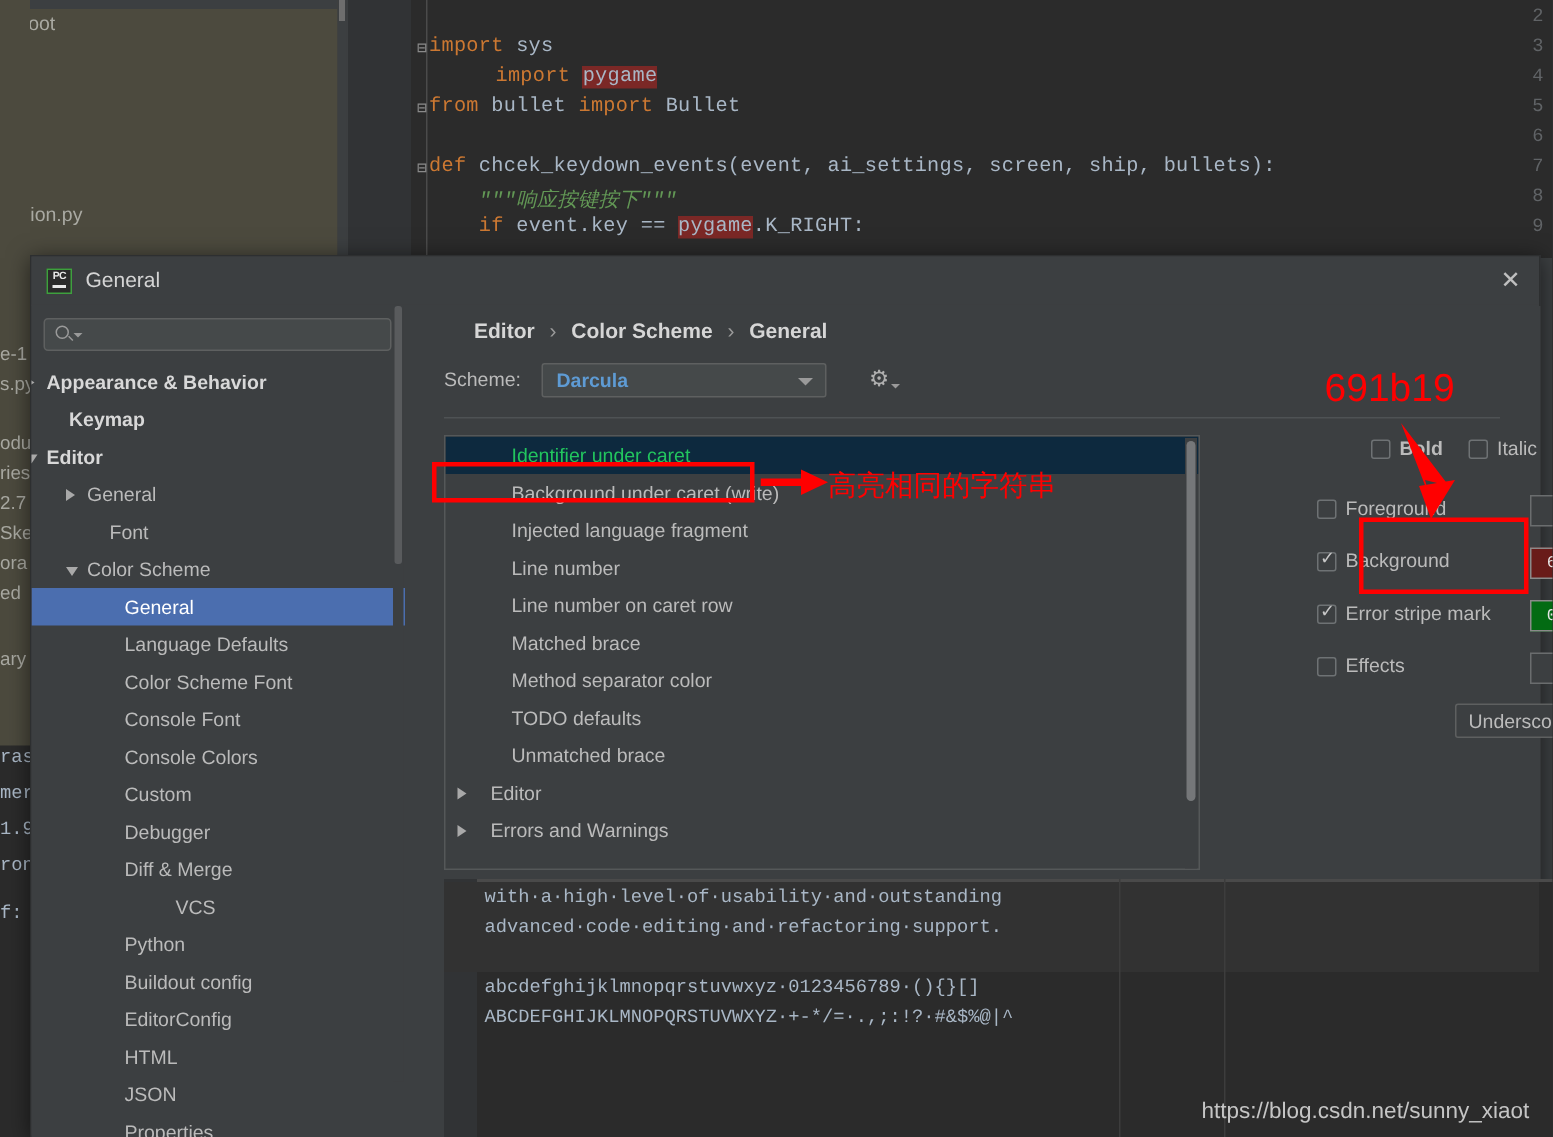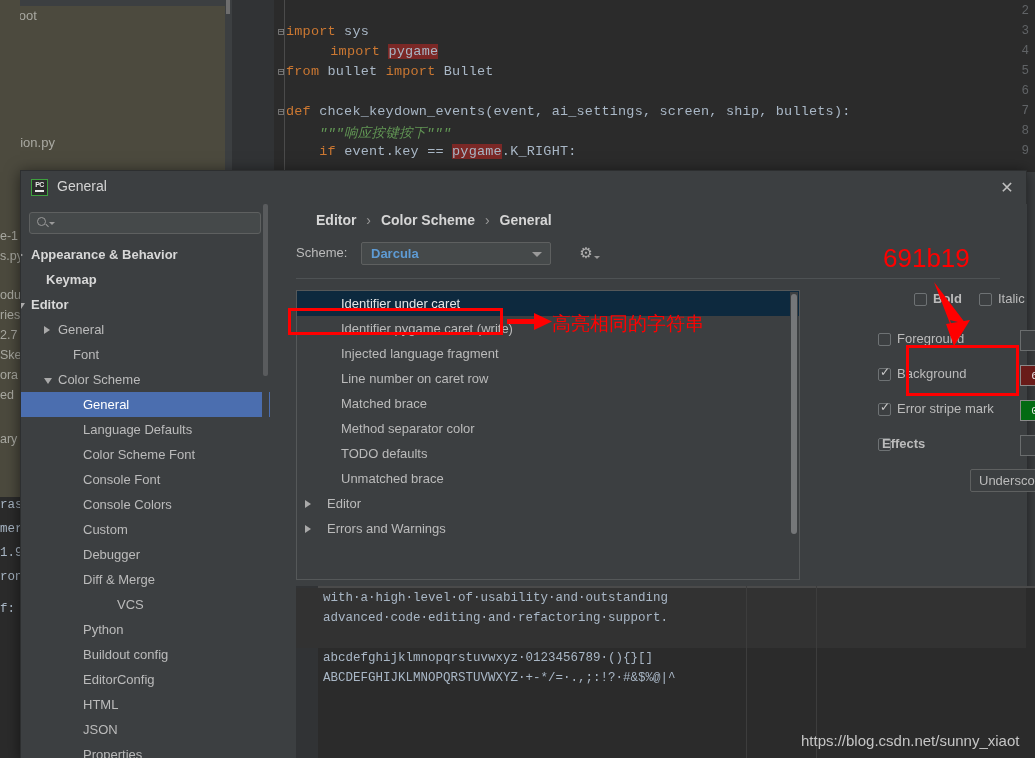--- a/index.html
+++ b/index.html
@@ -208,21 +208,21 @@
   .itembox {
     position:absolute; left:26px; top:86px; width:504px; height:290px;
     background:#3c3f41; border:1px solid #555859; overflow:hidden;
   }
   .item {
     position:relative; height:25px; line-height:25px; color:#bbbbbb;
     font-size:13px; white-space:nowrap; cursor:default;
   }
   .item.group { padding-left:8px; }
   .item.child { padding-left:44px; }
-  .item.sel { background:#0d293e; color:#e5e5e5; }
+  .item.sel { background:#0d293e; color:#22c55e; }
   .item .tw { left:8px; }
   .item.group .tw { left:8px; }
   .item.group span.lbl { margin-left:22px; }
   .itembox-scroll {
     position:absolute; right:1px; top:1px; width:8px; height:288px;
     background:#3c3f41;
   }
   .itembox-scroll i {
     position:absolute; left:1px; top:2px; width:6px; height:240px;
     background:#757779; border-radius:3px; display:block;
@@ -418,22 +418,23 @@
           <i class="combo-arrow"></i>
         </div>
         <div class="gear">⚙</div>
         <div class="gear-caret"></div>
       </div>
       <div class="hr"></div>
 
       <div class="itembox">
         <div id="items-host">
             <div class="item child sel"><span class="lbl">Identifier under caret</span></div>
-            <div class="item child"><span class="lbl">Identifier pygame caret (write)</span></div>
+            <div class="item child"><span class="lbl">Background under caret (write)</span></div>
             <div class="item child"><span class="lbl">Injected language fragment</span></div>
+            <div class="item child"><span class="lbl">Line number</span></div>
             <div class="item child"><span class="lbl">Line number on caret row</span></div>
             <div class="item child"><span class="lbl">Matched brace</span></div>
             <div class="item child"><span class="lbl">Method separator color</span></div>
             <div class="item child"><span class="lbl">TODO defaults</span></div>
             <div class="item child"><span class="lbl">Unmatched brace</span></div>
             <div class="item group"><i class="tw closed"></i><span class="lbl">Editor</span></div>
             <div class="item group"><i class="tw closed"></i><span class="lbl">Errors and Warnings</span></div>
           </div>
         <div class="itembox-scroll">
             <i></i>
@@ -452,21 +453,21 @@
 
         <span class="chk on" style="left:8px; top:78px;"></span>
         <span class="attr-lbl" style="left:27px; top:76px;">Background</span>
         <span class="swatch filled" id="bg-swatch" style="left: 150px; top: 75px; background: rgb(105, 27, 25);">691B19</span>
 
         <span class="chk on" style="left:8px; top:113px;"></span>
         <span class="attr-lbl" style="left:27px; top:111px;">Error stripe mark</span>
         <span class="swatch filled" id="es-swatch" style="left: 150px; top: 110px; background: rgb(3, 107, 19);">036B13</span>
 
         <span class="chk" style="left:8px; top:148px;"></span>
-        <span class="attr-lbl" style="left:12px; top:146px;font-weight:bold;">Effects</span>
+        <span class="attr-lbl" style="left:27px; top:146px;">Effects</span>
         <span class="swatch" style="left:150px; top:145px;"></span>
 
         <span class="eff-combo" style="left:100px; top:179px;">
           <span>Underscored</span>
 
         </span>
       </div>
 
       <div class="preview">
         <div class="pv-topline"></div>

